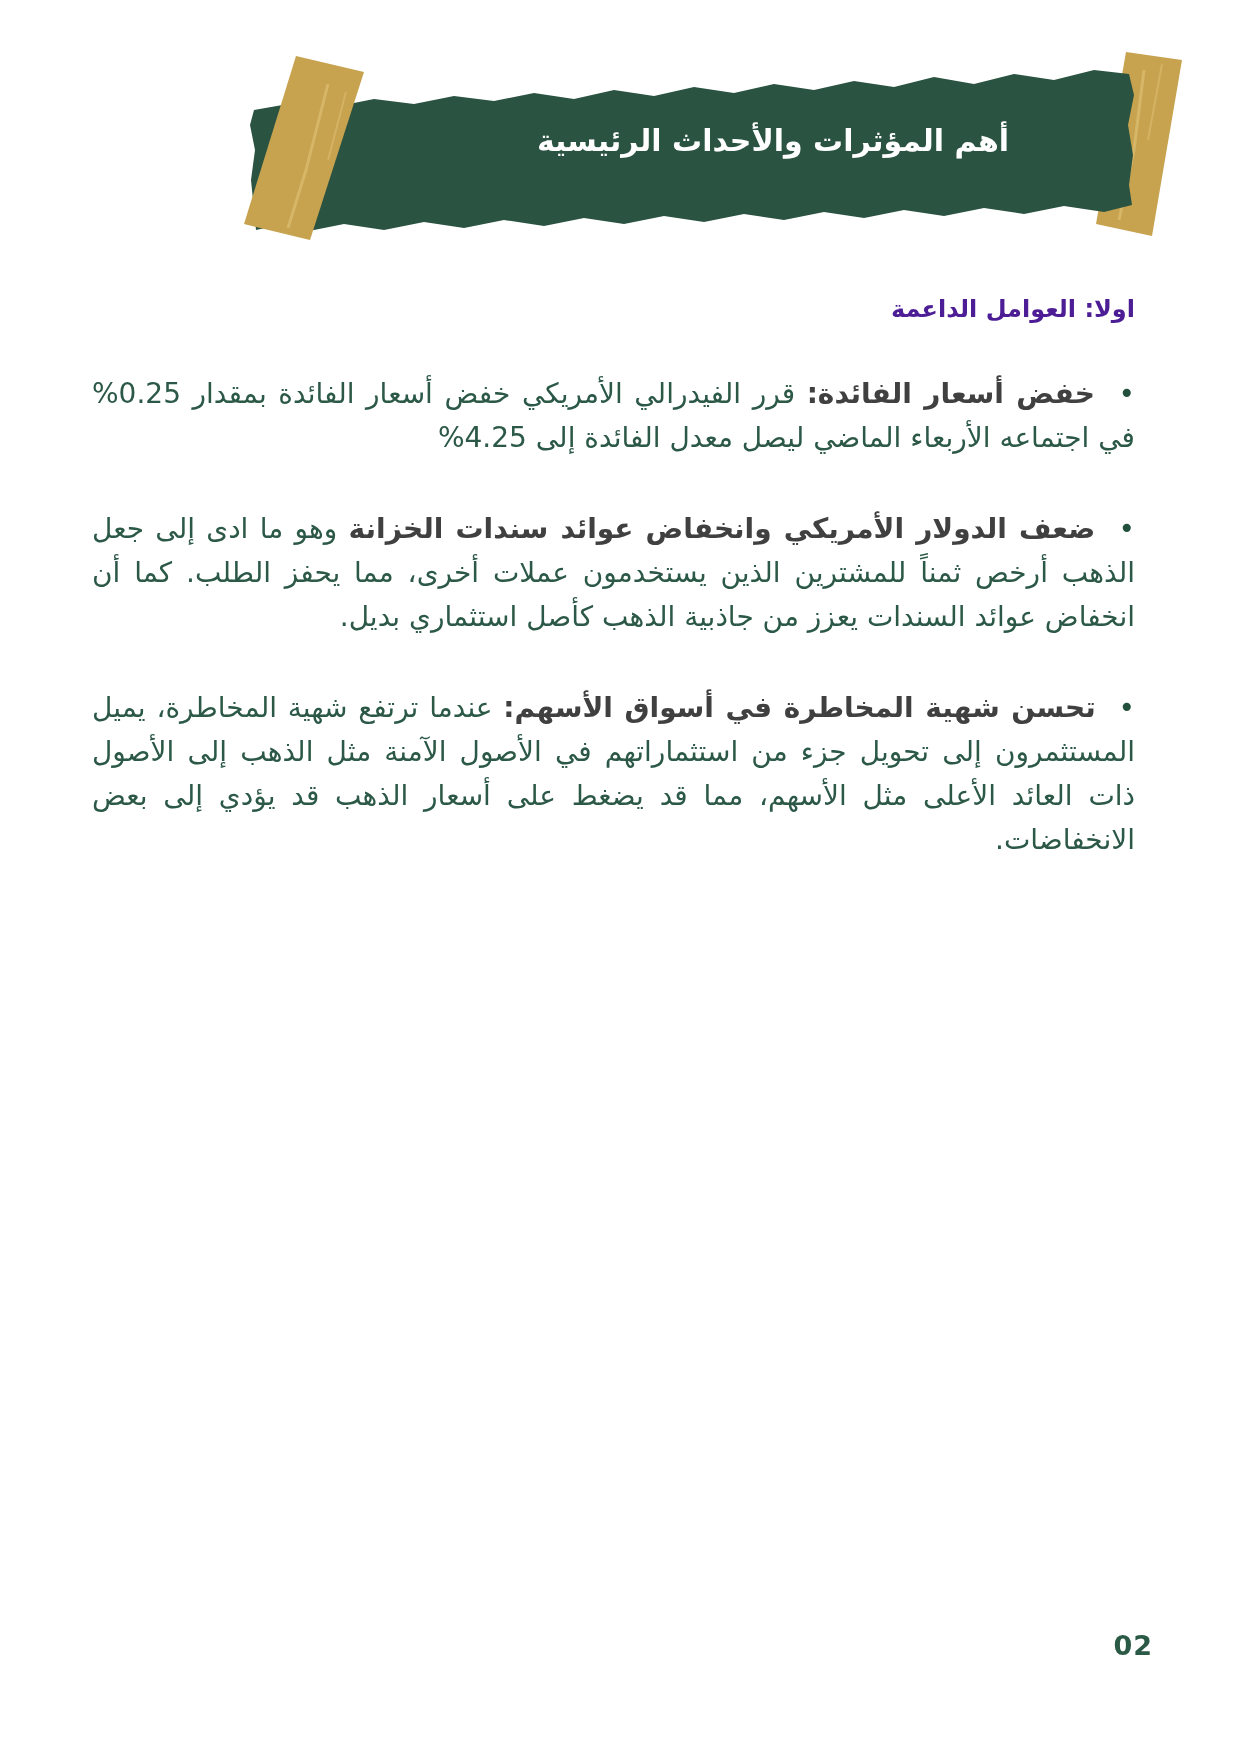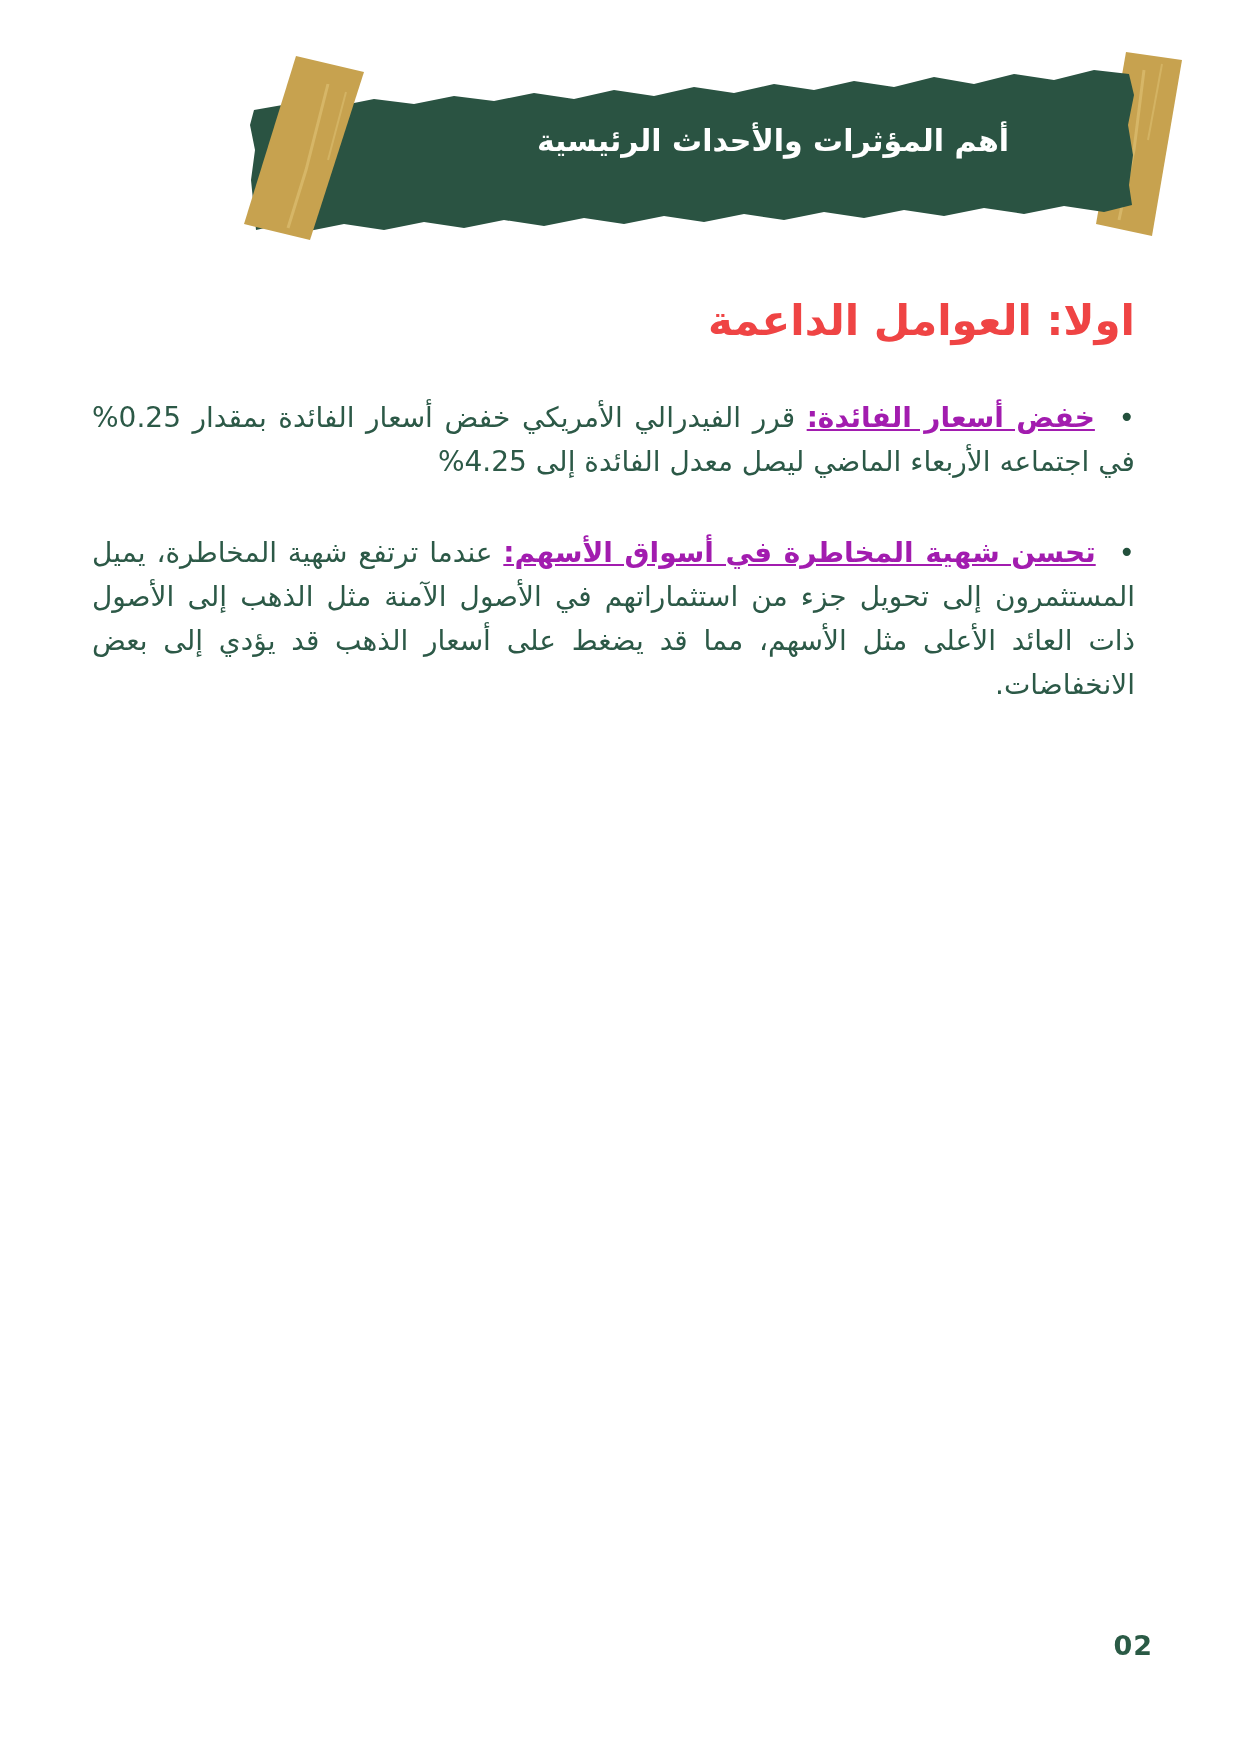--- a/index.html
+++ b/index.html
@@ -26,40 +26,40 @@
     white-space:nowrap;
   }
   
   .content{
     direction:rtl;
     padding:0 106px 0 92px;
     color:#2c5947;
   }
   .section-heading{
     margin:42px 0 0 0;
-    font-size:42px;
+    font-size:24px;
     font-weight:700;
-    color:#ef4444;
+    color:#4c1d95;
     line-height:1.3;
     text-align:right;
   }
   .section-heading.second{margin-top:56px;}
   .bullet{
     margin:47px 0 0 0;
     font-size:28px;
     line-height:44px;
     text-align:justify;
     color:#2c5947;
   }
   .bullet .dot{
     font-size:28px;
     margin-left:12px;
     color:#23503c;
   }
-  .bullet .lead{font-weight:700;color:#a21caf;text-decoration:underline;}
+  .bullet .lead{font-weight:700;color:#404040;}
   .bullet .rest{font-weight:400;}
   
   .page-number{
     position:absolute;
     top:1630px;
     right:88px;
     font-size:27px;
     font-weight:700;
     color:#2a5a45;
     letter-spacing:1px;
@@ -101,20 +101,25 @@
 
     <h2 class="section-heading">اولا: العوامل الداعمة</h2>
 
     <p class="bullet">
       <span class="dot">•</span>
       <span class="lead">خفض أسعار الفائدة:</span>
       <span class="rest">قرر الفيدرالي الأمريكي خفض أسعار الفائدة بمقدار 0.25% في اجتماعه الأربعاء الماضي ليصل معدل الفائدة إلى 4.25%</span>
     </p>
 
 
+    <p class="bullet">
+      <span class="dot">•</span>
+      <span class="lead">ضعف الدولار الأمريكي وانخفاض عوائد سندات الخزانة</span>
+      <span class="rest">وهو ما ادى إلى جعل الذهب أرخص ثمناً للمشترين الذين يستخدمون عملات أخرى، مما يحفز الطلب. كما أن انخفاض عوائد السندات يعزز من جاذبية الذهب كأصل استثماري بديل.</span>
+    </p>
 
 
     <p class="bullet">
       <span class="dot">•</span>
       <span class="lead">تحسن شهية المخاطرة في أسواق الأسهم:</span>
       <span class="rest">عندما ترتفع شهية المخاطرة، يميل المستثمرون إلى تحويل جزء من استثماراتهم في الأصول الآمنة مثل الذهب إلى الأصول ذات العائد الأعلى مثل الأسهم، مما قد يضغط على أسعار الذهب قد يؤدي إلى بعض الانخفاضات.</span>
     </p>
 
   </main>
 

